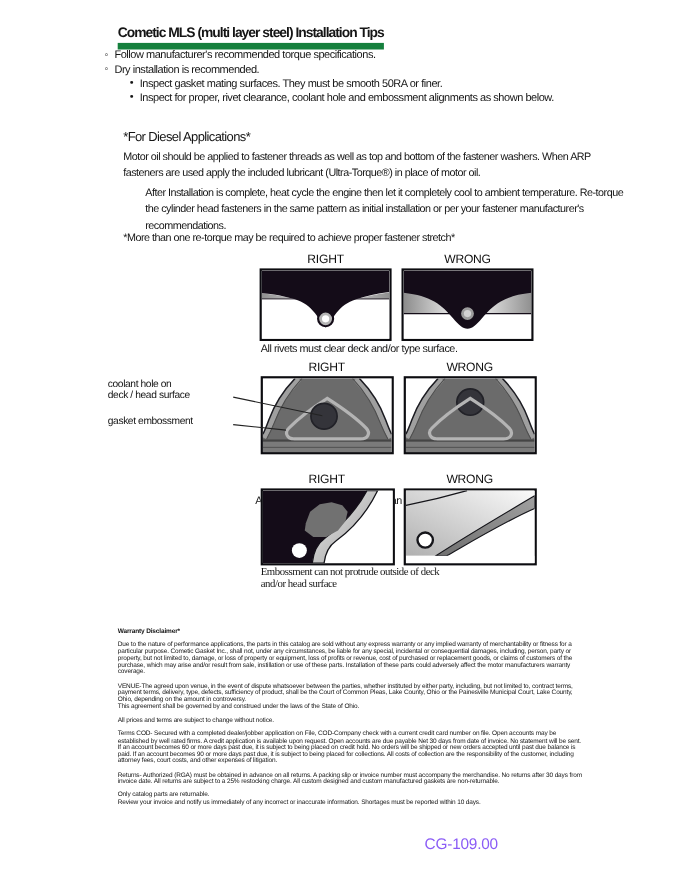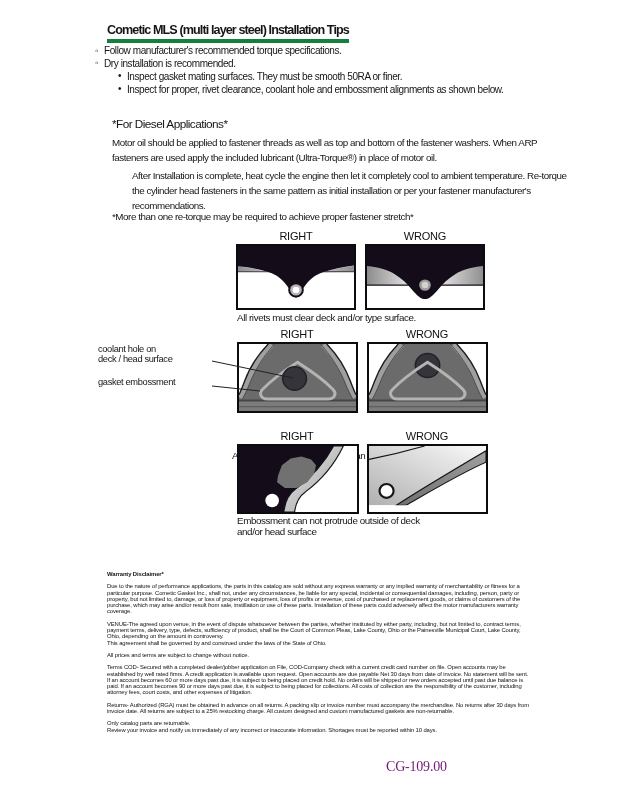--- a/index.html
+++ b/index.html
@@ -1,21 +1,21 @@
 <!DOCTYPE html>
 <html><head>
 <meta charset="utf-8">
 <style>
   html,body{margin:0;padding:0;background:#ffffff;}
   .page{position:relative;width:618px;height:800px;background:#ffffff;overflow:hidden;
         font-family:"Liberation Sans","DejaVu Sans",sans-serif;color:#151515;}
   .abs{position:absolute;}
 
   .title{left:107px;top:23px;font-size:12.6px;font-weight:bold;letter-spacing:-0.9px;
-         border-bottom:4px solid #15803d;padding-bottom:2px;white-space:nowrap;}
+         border-bottom:6px solid #15803d;padding-bottom:2px;white-space:nowrap;}
 
   .bullets{left:95px;top:45px;font-size:10px;letter-spacing:-0.42px;line-height:12.9px;white-space:nowrap;}
   .b-item{position:relative;padding-left:9px;}
   .b-item::before{content:"◦";position:absolute;left:0;top:-0.5px;font-size:10px;}
   .sub-item{position:relative;margin-left:23px;padding-left:9px;}
   .sub-item::before{content:"•";position:absolute;left:0;top:-0.5px;font-size:10px;}
 
   .diesel-heading{left:112px;top:117px;font-size:11.8px;font-weight:normal;letter-spacing:-0.55px;}
   .body-para{left:112px;width:436px;font-size:9.8px;letter-spacing:-0.45px;line-height:15.2px;}
   .para1{top:135px;} .para2{top:168px;margin-left:20px;} .note{top:209px;}
@@ -29,32 +29,32 @@
   .dbox svg{display:block;width:100%;height:100%;}
   .d1r{left:236px;top:244px;width:120px;height:66px;}
   .d1w{left:365px;top:244px;width:120px;height:66px;}
   .d2r{left:237px;top:342px;width:121px;height:71px;}
   .d2w{left:367px;top:342px;width:121px;height:71px;}
   .d3r{left:237px;top:444px;width:122px;height:70px;}
   .d3w{left:367px;top:444px;width:121px;height:70px;}
 
   .caption{font-size:9.8px;letter-spacing:-0.4px;white-space:nowrap;}
   .cap1{left:237px;top:312px;} .cap2{left:232px;top:415px;margin-top:35px;}
-  .cap3{left:237px;top:516px;line-height:10.6px;}
+  .cap3{left:237px;top:516px;line-height:10.6px;font-family:Liberation Serif, serif;}
 
   .callout{width:114px;text-align:left;font-size:9.3px;letter-spacing:-0.35px;line-height:10.2px;}
   .co1{left:98px;top:344px;} .co2{left:98px;top:377px;}
   .leaders{left:105px;top:342px;width:200px;height:55px;pointer-events:none;}
 
   .legal{left:107px;top:571px;width:424px;font-size:5.9px;line-height:6.3px;
          letter-spacing:-0.12px;color:#141414;}
   .legal-h{font-weight:bold;margin-bottom:6px;}
   .lp{margin-bottom:6px;} .lp.tight{margin-bottom:0;}
 
-  .footer-code{left:386px;top:759px;font-size:14px;letter-spacing:-0.2px;color:#701a75;font-family:Liberation Serif, serif;}
+  .footer-code{left:386px;top:759px;font-size:14px;letter-spacing:-0.2px;color:#8b5cf6;}
 </style>
 </head>
 <body>
 
 <div class="page">
 
   <div class="abs title">Cometic MLS (multi layer steel) Installation Tips</div>
 
   <div class="abs bullets">
     <div class="b-item">Follow manufacturer's recommended torque specifications.</div>

